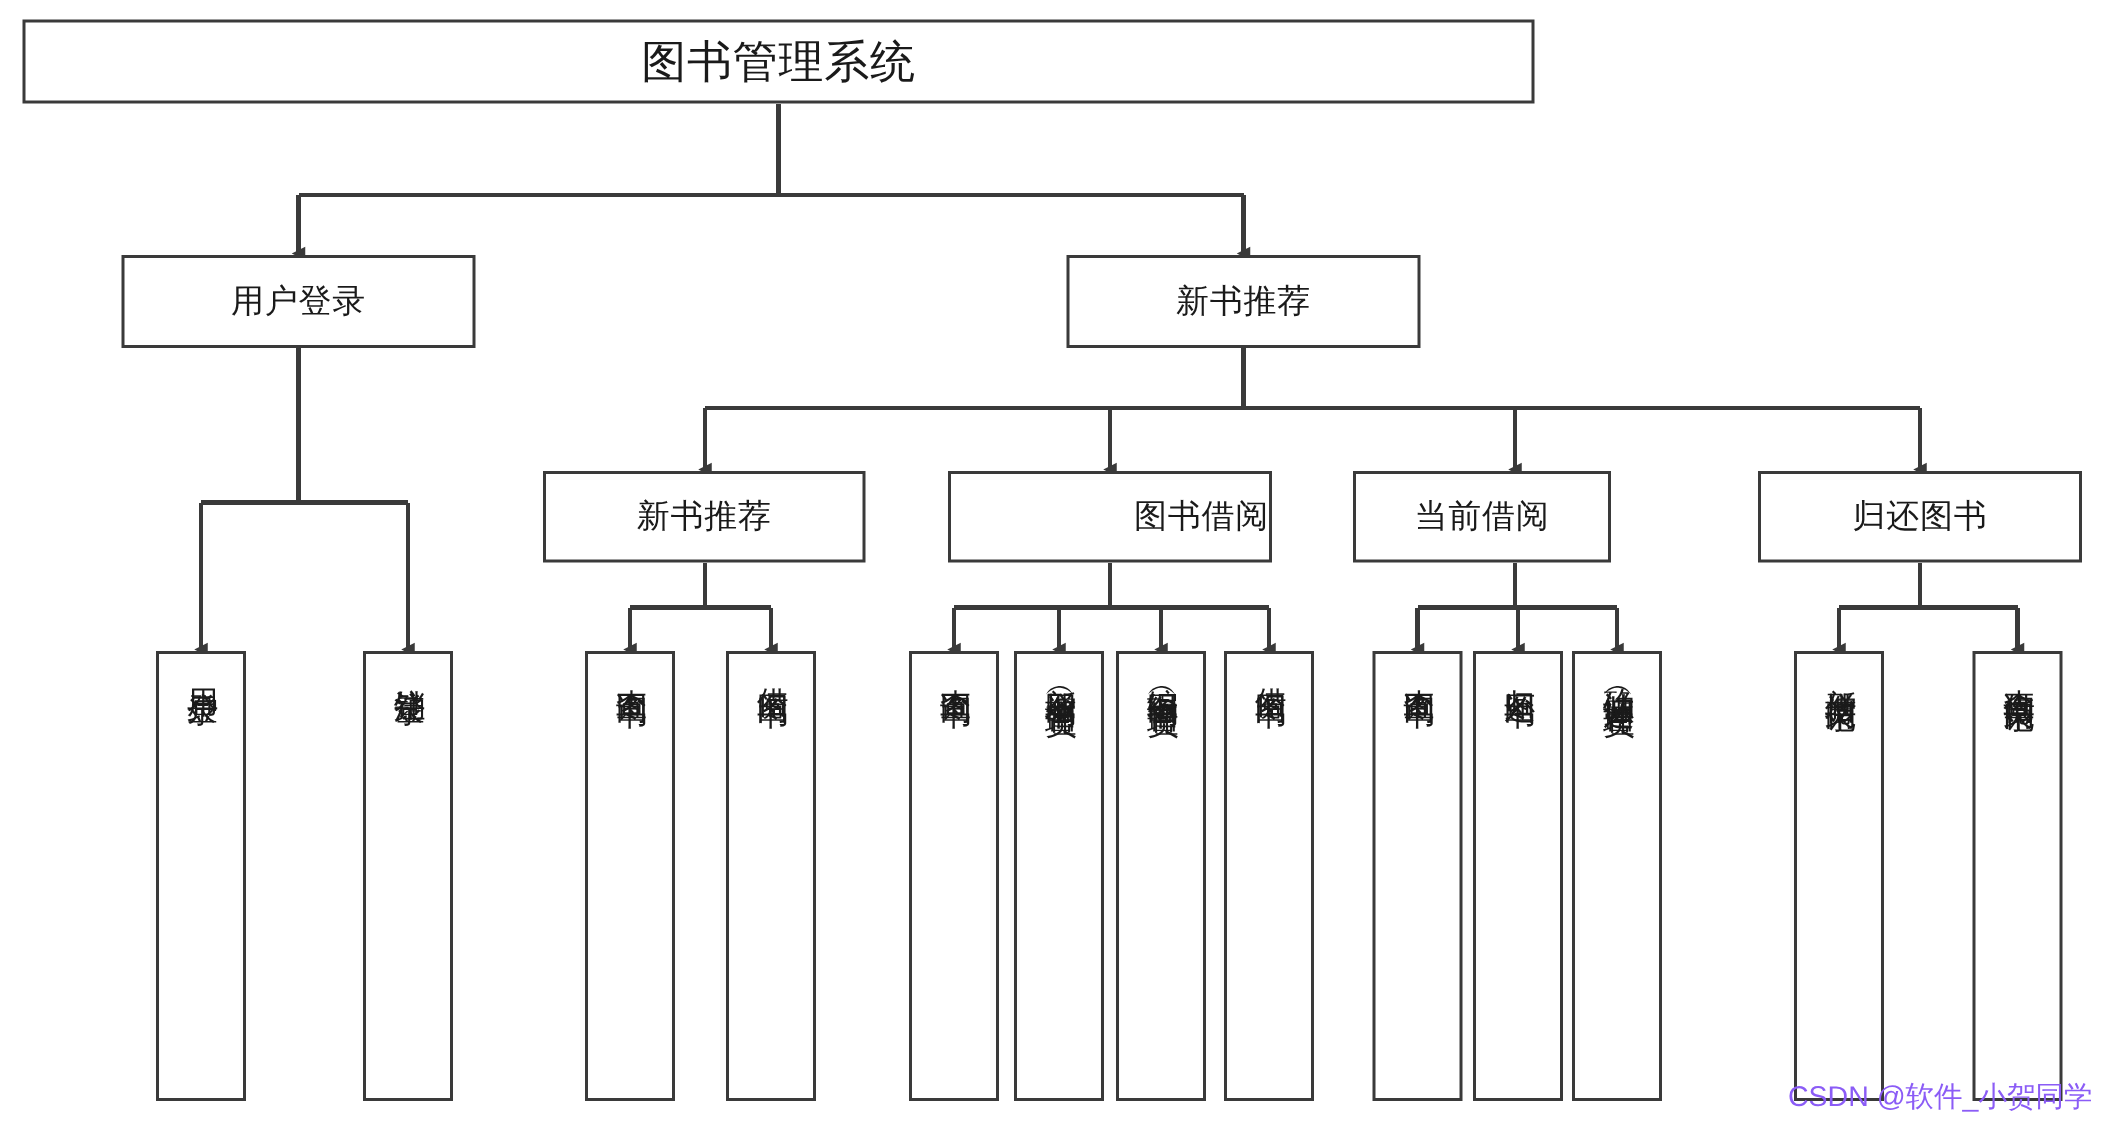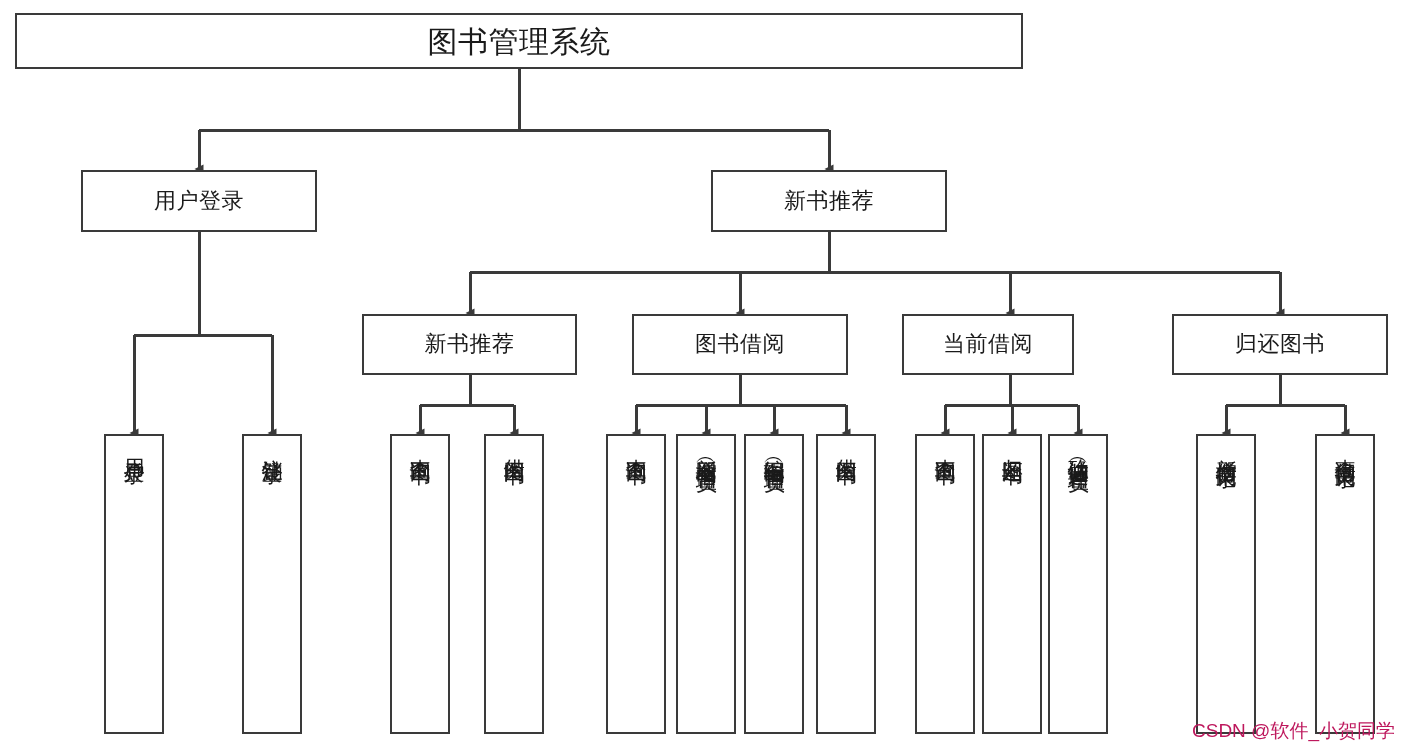--- a/index.html
+++ b/index.html
@@ -55,21 +55,21 @@
   .node.vertical .label {
     writing-mode: vertical-rl;
     text-orientation: upright;
     font-size: 21px;
     line-height: 1.16;
     letter-spacing: 2px;
     white-space: nowrap;
   }
   .watermark {
     position: absolute;
-    color: #be185d;
+    color: #8b5cf6;
     font-size: 19px;
     white-space: nowrap;
     z-index: 3;
     font-family: "Liberation Sans", "DejaVu Sans", sans-serif;
   }
 </style>
 </head>
 <body>
 
 <div id="canvas">
@@ -122,21 +122,21 @@
       </div>
       <div class="node horizontal" style="left: 81px; top: 170px; width: 236px; height: 62px;">
         <span class="label">用户登录</span>
       </div>
       <div class="node horizontal" style="left: 711px; top: 170px; width: 236px; height: 62px;">
         <span class="label">新书推荐</span>
       </div>
       <div class="node horizontal" style="left: 362px; top: 314px; width: 215px; height: 61px;">
         <span class="label">新书推荐</span>
       </div>
-      <div class="node horizontal" style="left: 632px; top: 314px; width: 216px; height: 61px;">
+      <div class="node horizontal" style="left: 632px; top: 314px; width: 216px; height: 61px; justify-content: flex-end;">
         <span class="label">图书借阅</span>
       </div>
       <div class="node horizontal" style="left: 902px; top: 314px; width: 172px; height: 61px;">
         <span class="label">当前借阅</span>
       </div>
       <div class="node horizontal" style="left: 1172px; top: 314px; width: 216px; height: 61px;">
         <span class="label">归还图书</span>
       </div>
       <div class="node vertical" style="left: 104px; top: 434px; width: 60px; height: 300px;">
         <span class="label">用户登录</span>

